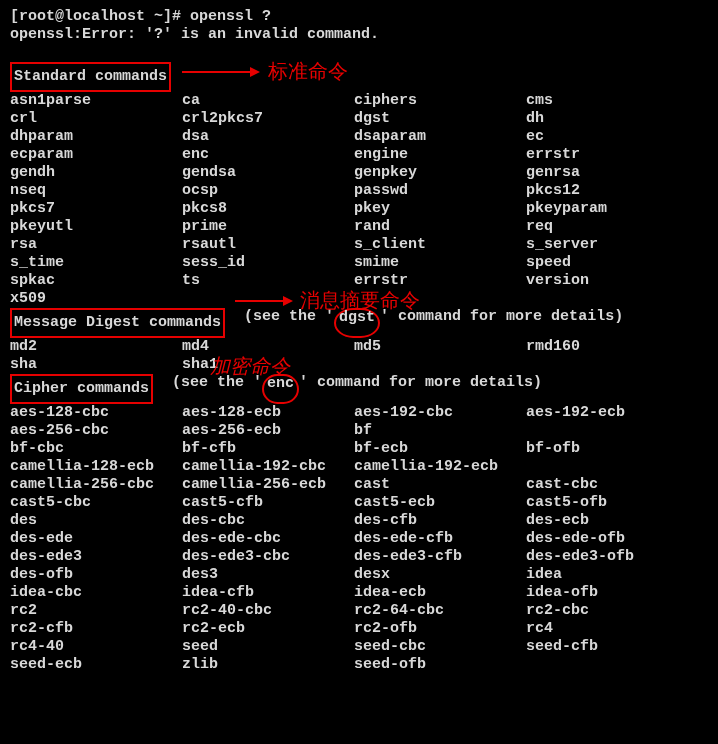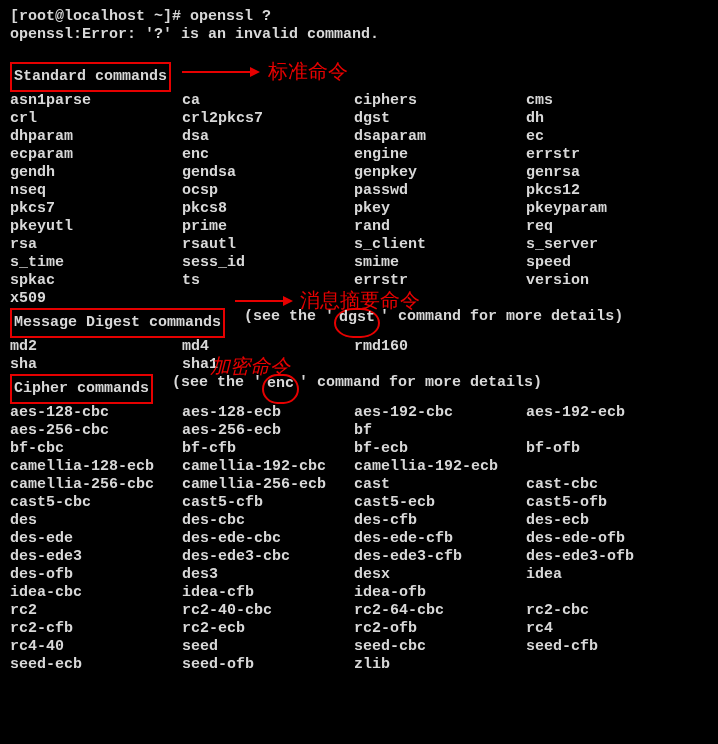--- a/index.html
+++ b/index.html
@@ -98,40 +98,40 @@
   <div class="row" style="position:relative;">
     <span class="arrow" style="left:225px;top:-8px;">
       <span class="arrow-line" style="left:0;top:0;width:50px;"></span>
       <span class="arrow-head-r" style="left:48px;top:-4px;"></span>
     </span>
     <span class="ann" style="left:290px;top:-17px;">消息摘要命令</span>
     <span class="box"><span>Message Digest commands</span></span><span> (see the '</span><span class="circle"><span>dgst</span></span><span>' command for more details)</span>
   </div>
 
   <div id="digest-block">
-      <div class="row"><span class="col">md2</span><span class="col">md4</span><span class="col">rmd160</span></div>
+      <div class="row"><span class="col">md2</span><span class="col">md4</span><span class="col">md5</span><span class="col">rmd160</span></div>
       <div class="row"><span class="col">sha</span><span class="col">sha1</span><span class="col"></span><span class="col"></span></div>
     </div>
 
   <div class="row" style="position:relative;">
     <span class="ann" style="left:200px;top:-17px;font-style:italic;">加密命令</span>
     <span class="box"><span>Cipher commands</span></span><span> (see the '</span><span class="circle"><span>enc</span></span><span>' command for more details)</span>
   </div>
 
   <div id="cipher-block">
       <div class="row"><span class="col">aes-128-cbc</span><span class="col">aes-128-ecb</span><span class="col">aes-192-cbc</span><span class="col">aes-192-ecb</span></div>
       <div class="row"><span class="col">aes-256-cbc</span><span class="col">aes-256-ecb</span><span class="col">bf</span></div>
       <div class="row"><span class="col">bf-cbc</span><span class="col">bf-cfb</span><span class="col">bf-ecb</span><span class="col">bf-ofb</span></div>
       <div class="row"><span class="col">camellia-128-ecb</span><span class="col">camellia-192-cbc</span><span class="col">camellia-192-ecb</span></div>
       <div class="row"><span class="col">camellia-256-cbc</span><span class="col">camellia-256-ecb</span><span class="col">cast</span><span class="col">cast-cbc</span></div>
       <div class="row"><span class="col">cast5-cbc</span><span class="col">cast5-cfb</span><span class="col">cast5-ecb</span><span class="col">cast5-ofb</span></div>
       <div class="row"><span class="col">des</span><span class="col">des-cbc</span><span class="col">des-cfb</span><span class="col">des-ecb</span></div>
       <div class="row"><span class="col">des-ede</span><span class="col">des-ede-cbc</span><span class="col">des-ede-cfb</span><span class="col">des-ede-ofb</span></div>
       <div class="row"><span class="col">des-ede3</span><span class="col">des-ede3-cbc</span><span class="col">des-ede3-cfb</span><span class="col">des-ede3-ofb</span></div>
       <div class="row"><span class="col">des-ofb</span><span class="col">des3</span><span class="col">desx</span><span class="col">idea</span></div>
-      <div class="row"><span class="col">idea-cbc</span><span class="col">idea-cfb</span><span class="col">idea-ofb</span></div>
+      <div class="row"><span class="col">idea-cbc</span><span class="col">idea-cfb</span><span class="col">idea-ecb</span><span class="col">idea-ofb</span></div>
       <div class="row"><span class="col">rc2</span><span class="col">rc2-40-cbc</span><span class="col">rc2-64-cbc</span><span class="col">rc2-cbc</span></div>
       <div class="row"><span class="col">rc2-cfb</span><span class="col">rc2-ecb</span><span class="col">rc2-ofb</span><span class="col">rc4</span></div>
       <div class="row"><span class="col">rc4-40</span><span class="col">seed</span><span class="col">seed-cbc</span><span class="col">seed-cfb</span></div>
-      <div class="row"><span class="col">seed-ecb</span><span class="col">seed-ofb</span><span class="col">zlib</span><span class="col"></span></div>
+      <div class="row"><span class="col">seed-ecb</span><span class="col">zlib</span><span class="col">seed-ofb</span><span class="col"></span></div>
     </div>
 
 </div>
 
 </body></html>

